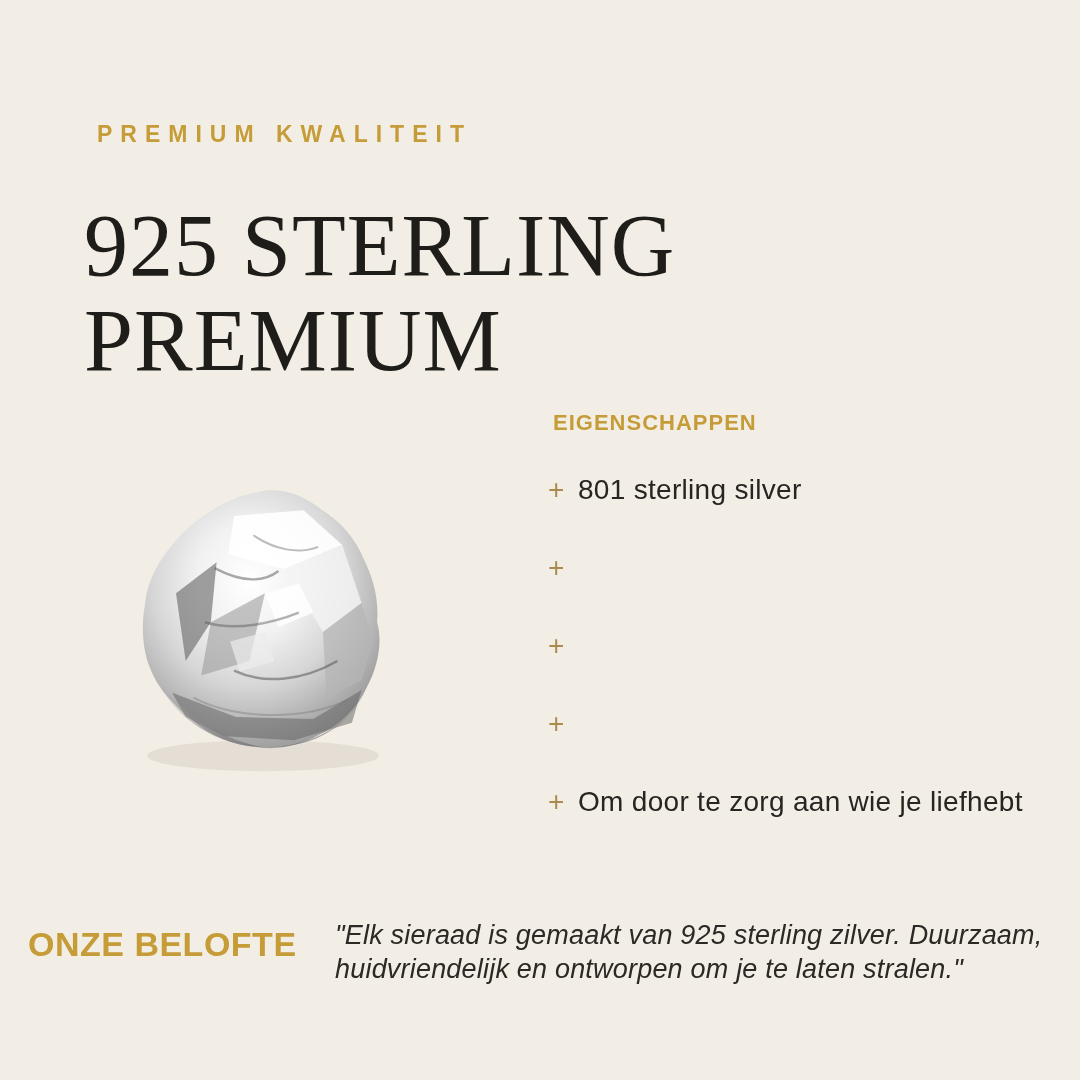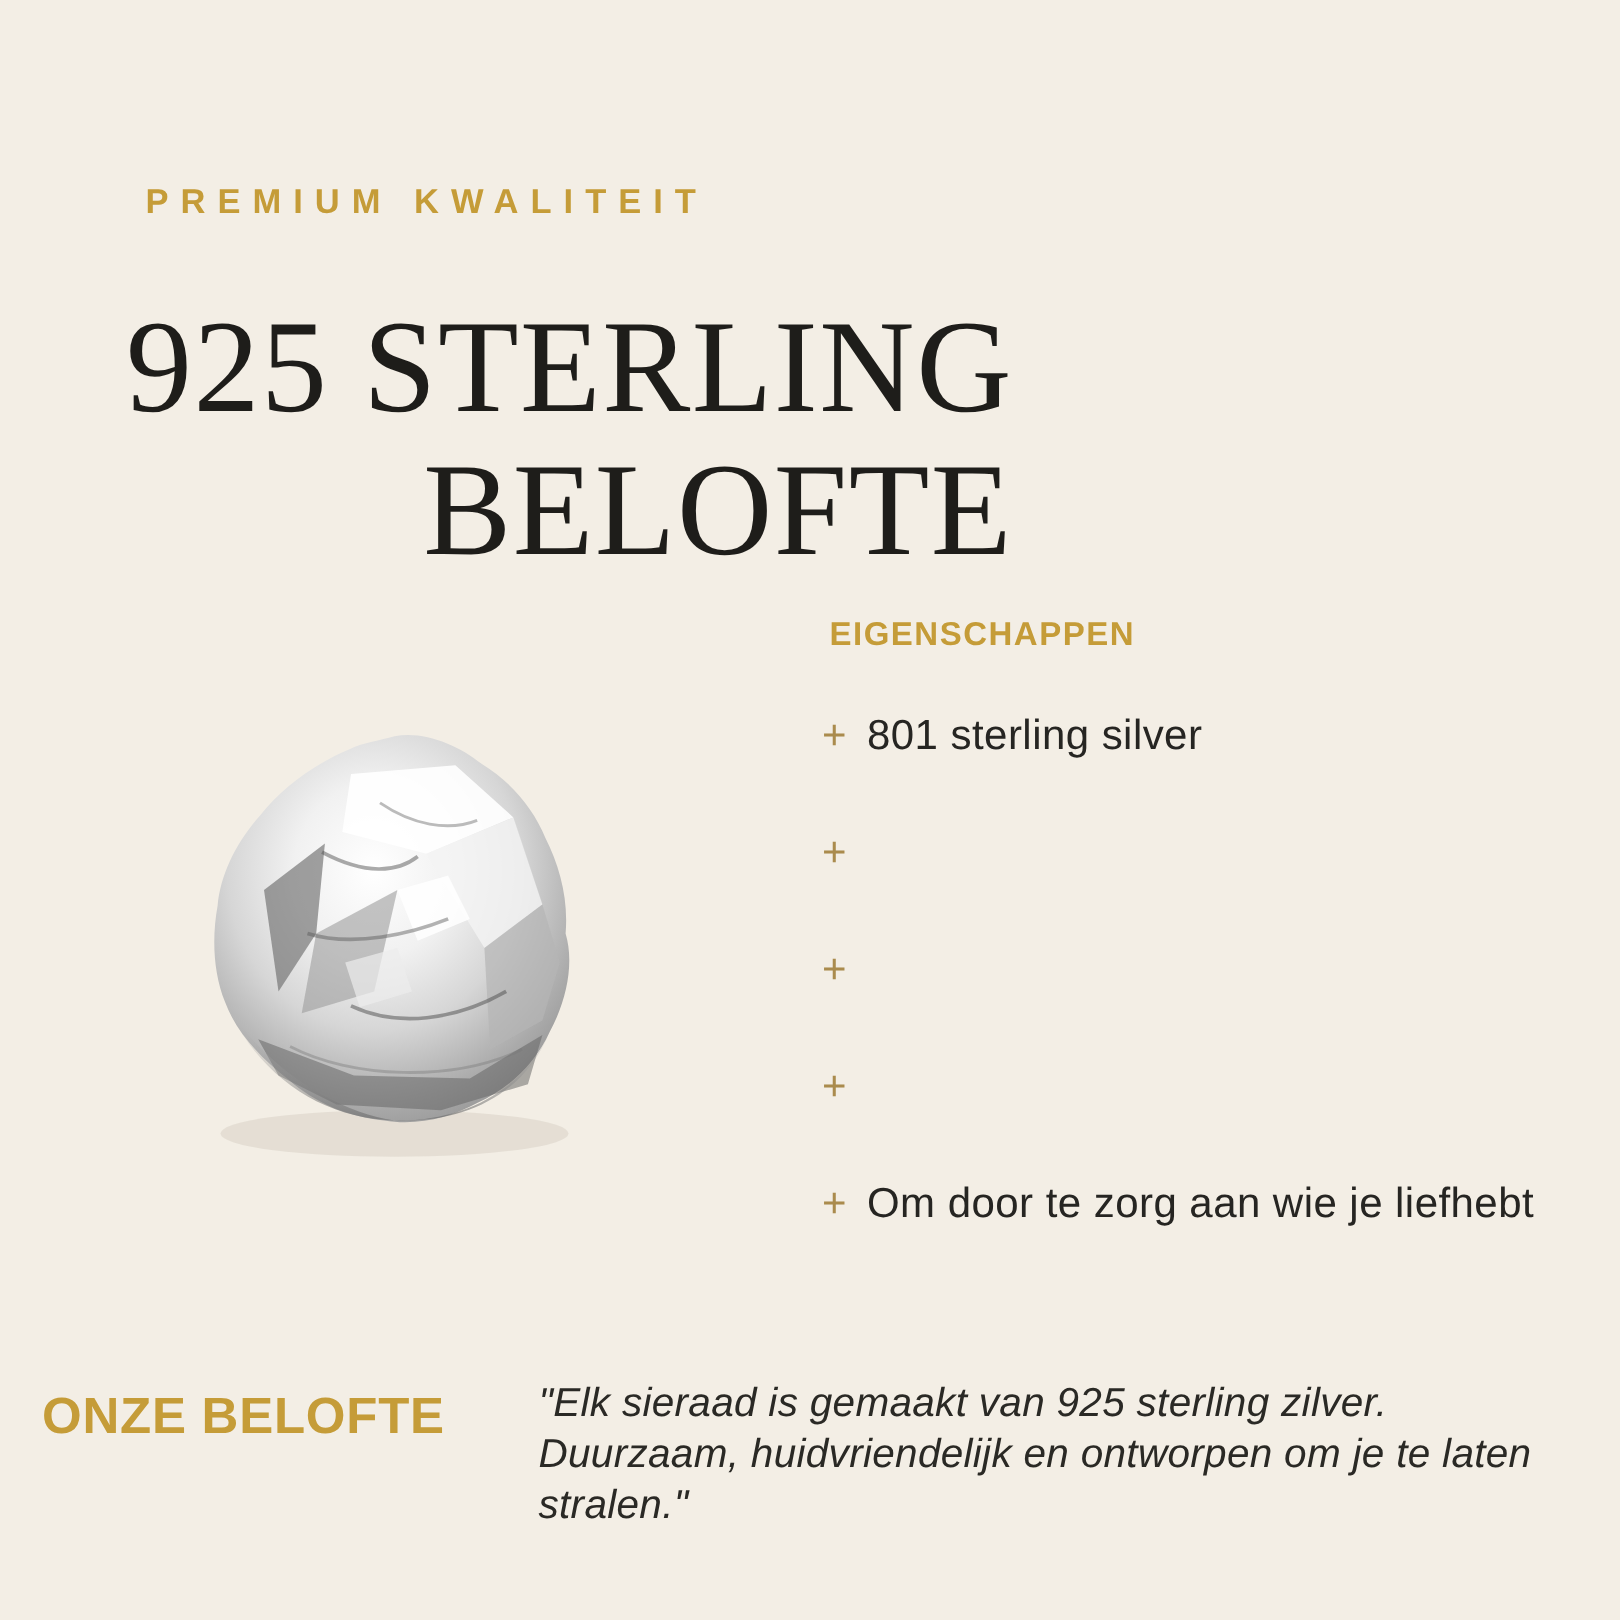--- a/index.html
+++ b/index.html
@@ -34,21 +34,21 @@
     position: absolute;
     left: 84px;
     top: 198px;
     font-family: "Liberation Serif", serif;
     font-weight: 500;
     font-size: 88px;
     line-height: 95px;
     letter-spacing: 1px;
     color: #1e1d1a;
   }
-  .title .line { display: block; text-align: right; }
+  .title .line { display: block; }
 
   
   .nugget {
     position: absolute;
     left: 118px;
     top: 475px;
     width: 290px;
     height: 310px;
   }
 
@@ -84,21 +84,20 @@
   }
 
   
   .promise {
     position: absolute;
     left: 28px;
     top: 918px;
     width: 1030px;
     display: flex;
     align-items: flex-start;
-    gap: 24px;
   }
   .promise-heading {
     flex: 0 0 307px;
     font-size: 34px;
     font-weight: 700;
     letter-spacing: 0.5px;
     color: #c59c38;
     padding-top: 7px;
   }
   .promise-quote {
@@ -112,21 +111,21 @@
 </style>
 </head>
 <body>
 
 <div class="poster">
 
   <div class="eyebrow">PREMIUM KWALITEIT</div>
 
   <h1 class="title">
     <span class="line">925 STERLING</span>
-    <span class="line">BELOFTE</span>
+    <span class="line">PREMIUM</span>
   </h1>
 
   <svg class="nugget" viewBox="0 0 300 320" xmlns="http://www.w3.org/2000/svg" aria-hidden="true">
     <defs>
       <radialGradient id="foilBase" cx="45%" cy="35%" r="75%">
         <stop offset="0%" stop-color="#ffffff"></stop>
         <stop offset="30%" stop-color="#f1f1f1"></stop>
         <stop offset="55%" stop-color="#d6d6d6"></stop>
         <stop offset="80%" stop-color="#ababab"></stop>
         <stop offset="100%" stop-color="#8c8c8c"></stop>

